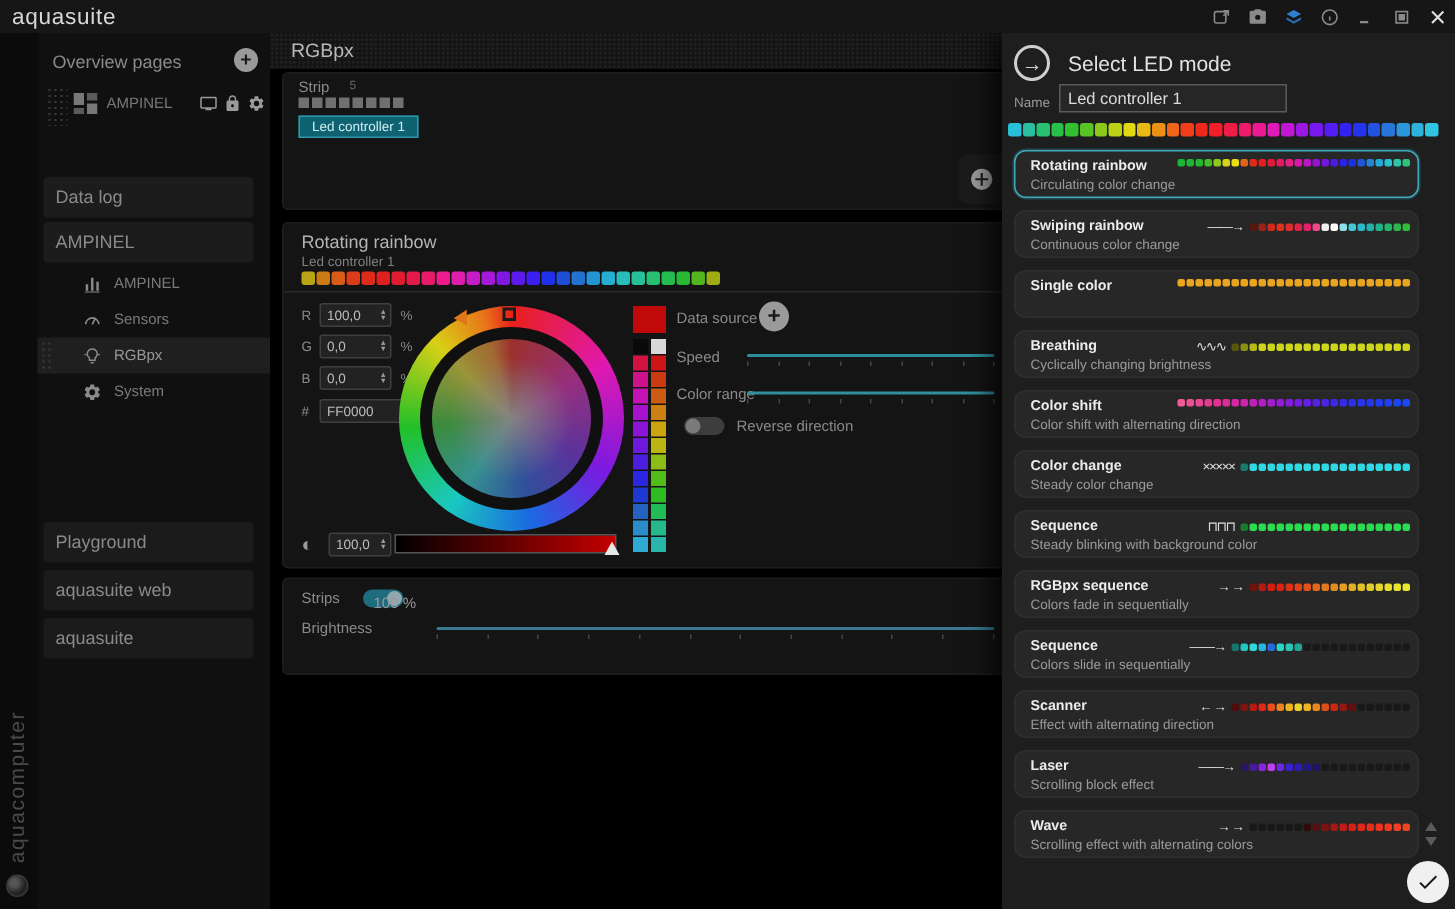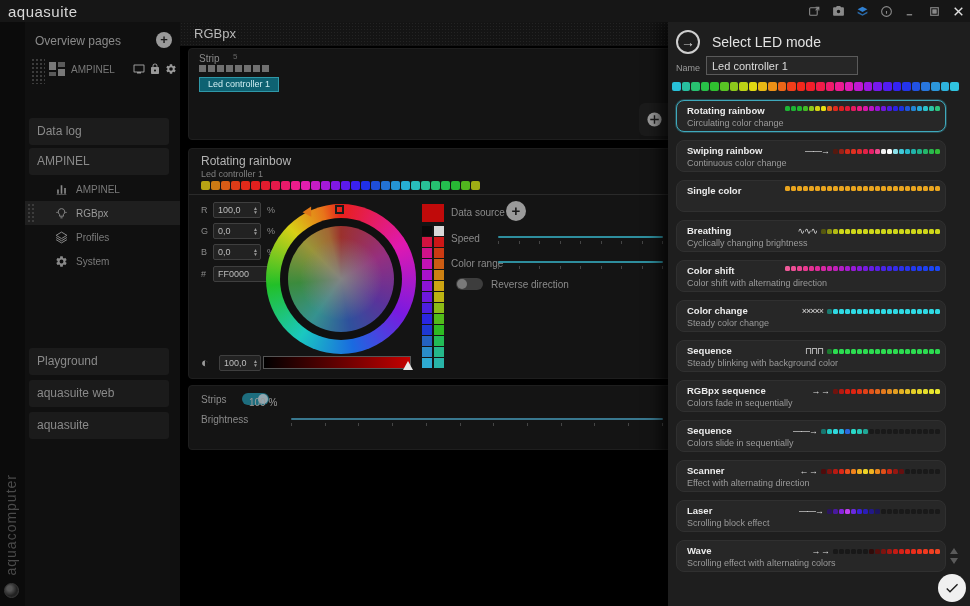--- a/index.html
+++ b/index.html
@@ -229,33 +229,33 @@
   </div>
   <div class="sb-section" style="top:96px">Data log</div>
   <div class="sb-section" style="top:126px">AMPINEL</div>
   <div class="sb-nav">
       <div class="sb-nav-item">
         <svg viewBox="0 0 24 24" fill="currentColor">
           <path d="M4 20h3v-8H4v8zm6.5 0h3V4h-3v16zM17 20h3v-11h-3v11zM3 21h18v1H3z"></path>
         </svg>
         <span>AMPINEL</span>
       </div>
+      <div class="sb-nav-item">
+        <svg viewBox="0 0 24 24" fill="none" stroke="currentColor" stroke-width="2">
+          <path d="M4 17a8 8 0 1116 0"></path>
+          <path d="M12 17L16 9"></path>
+        </svg>
+        <span>Sensors</span>
+      </div>
       <div class="sb-nav-item sel">
         <svg viewBox="0 0 24 24" fill="none" stroke="currentColor" stroke-width="1.8">
           <path d="M12 3a6 6 0 00-3.5 10.9V17h7v-3.1A6 6 0 0012 3z"></path>
           <path d="M10 20h4M2.5 10h2.5M19 10h2.5"></path>
         </svg>
         <span>RGBpx</span>
-      </div>
-      <div class="sb-nav-item">
-        <svg viewBox="0 0 24 24" fill="none" stroke="currentColor" stroke-width="1.8">
-          <path d="M12 2L2 8l10 6 10-6-10-6z"></path>
-          <path d="M2 12l10 6 10-6M2 16l10 6 10-6"></path>
-        </svg>
-        <span>Profiles</span>
       </div>
       <div class="sb-nav-item">
         <svg viewBox="0 0 24 24" fill="currentColor">
           <path d="M19.14 12.94c.04-.3.06-.61.06-.94 0-.32-.02-.64-.07-.94l2.03-1.58a.5.5 0 00.12-.61l-1.92-3.32a.5.5 0 00-.59-.22l-2.39.96c-.5-.38-1.03-.7-1.62-.94l-.36-2.54a.48.48 0 00-.48-.41h-3.84c-.24 0-.43.17-.47.41l-.36 2.54c-.59.24-1.13.57-1.62.94l-2.39-.96a.5.5 0 00-.59.22L2.74 8.87c-.12.21-.08.47.12.61l2.03 1.58c-.05.3-.09.63-.09.94s.02.64.07.94l-2.03 1.58a.5.5 0 00-.12.61l1.92 3.32c.12.22.37.29.59.22l2.39-.96c.5.38 1.03.7 1.62.94l.36 2.54c.05.24.24.41.48.41h3.84c.24 0 .44-.17.47-.41l.36-2.54c.59-.24 1.13-.56 1.62-.94l2.39.96c.22.08.47 0 .59-.22l1.92-3.32a.5.5 0 00-.12-.61l-2.01-1.58zM12 15.6a3.6 3.6 0 110-7.2 3.6 3.6 0 010 7.2z"></path>
         </svg>
         <span>System</span>
       </div>
     </div>
   <div class="sb-bottom">
       <div class="sb-bsec">Playground</div>

